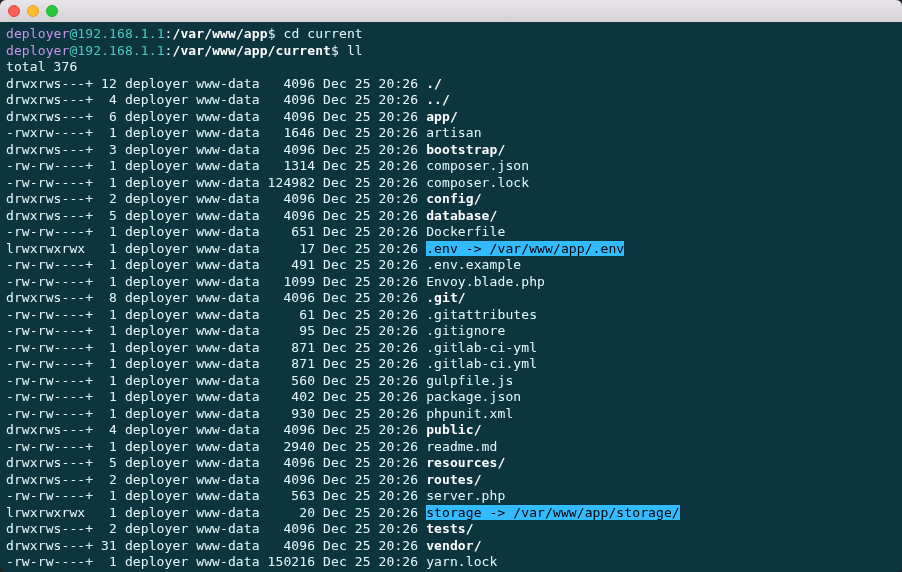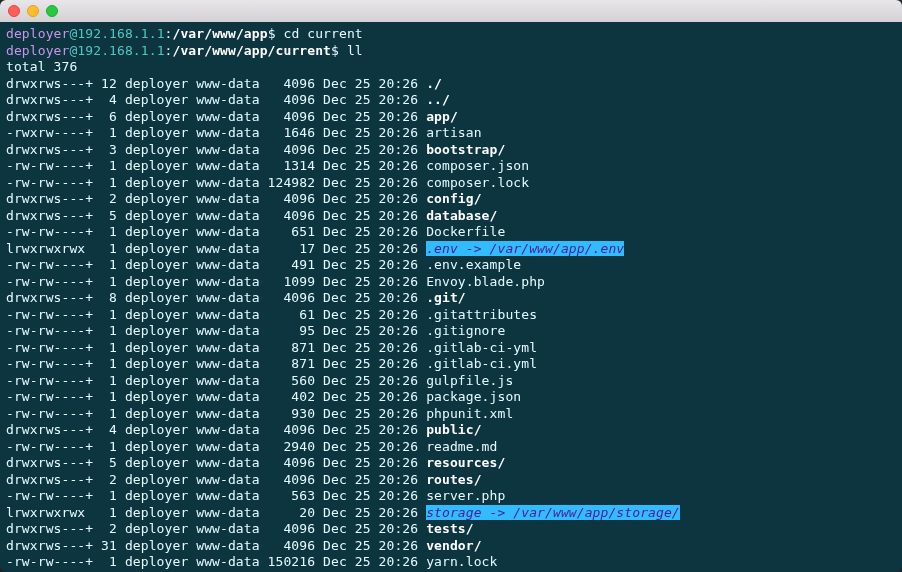--- a/index.html
+++ b/index.html
@@ -48,23 +48,22 @@
   font-family: "Menlo", "Consolas", "DejaVu Sans Mono", monospace;
   letter-spacing: 0.1px;
 }
 .line { display: block; }
 .c-default { color: #e6fbff; }
 .c-purple { color: #c895e8; }
 .c-teal   { color: #4fc7c0; }
 .c-white  { color: #ffffff; font-weight: bold; }
 .c-dir    { color: #ffffff; font-weight: bold; }
 .c-symlink-hi {
-  color: #4c1d95;
+  color: #000000;
   background: #33bbff;
-  font-style: italic;
 }
 .cursor {
   display: inline-block;
   width: 8px;
   height: 14px;
   background: #e6fbff;
   vertical-align: text-bottom;
 }
 </style>
 </head>

